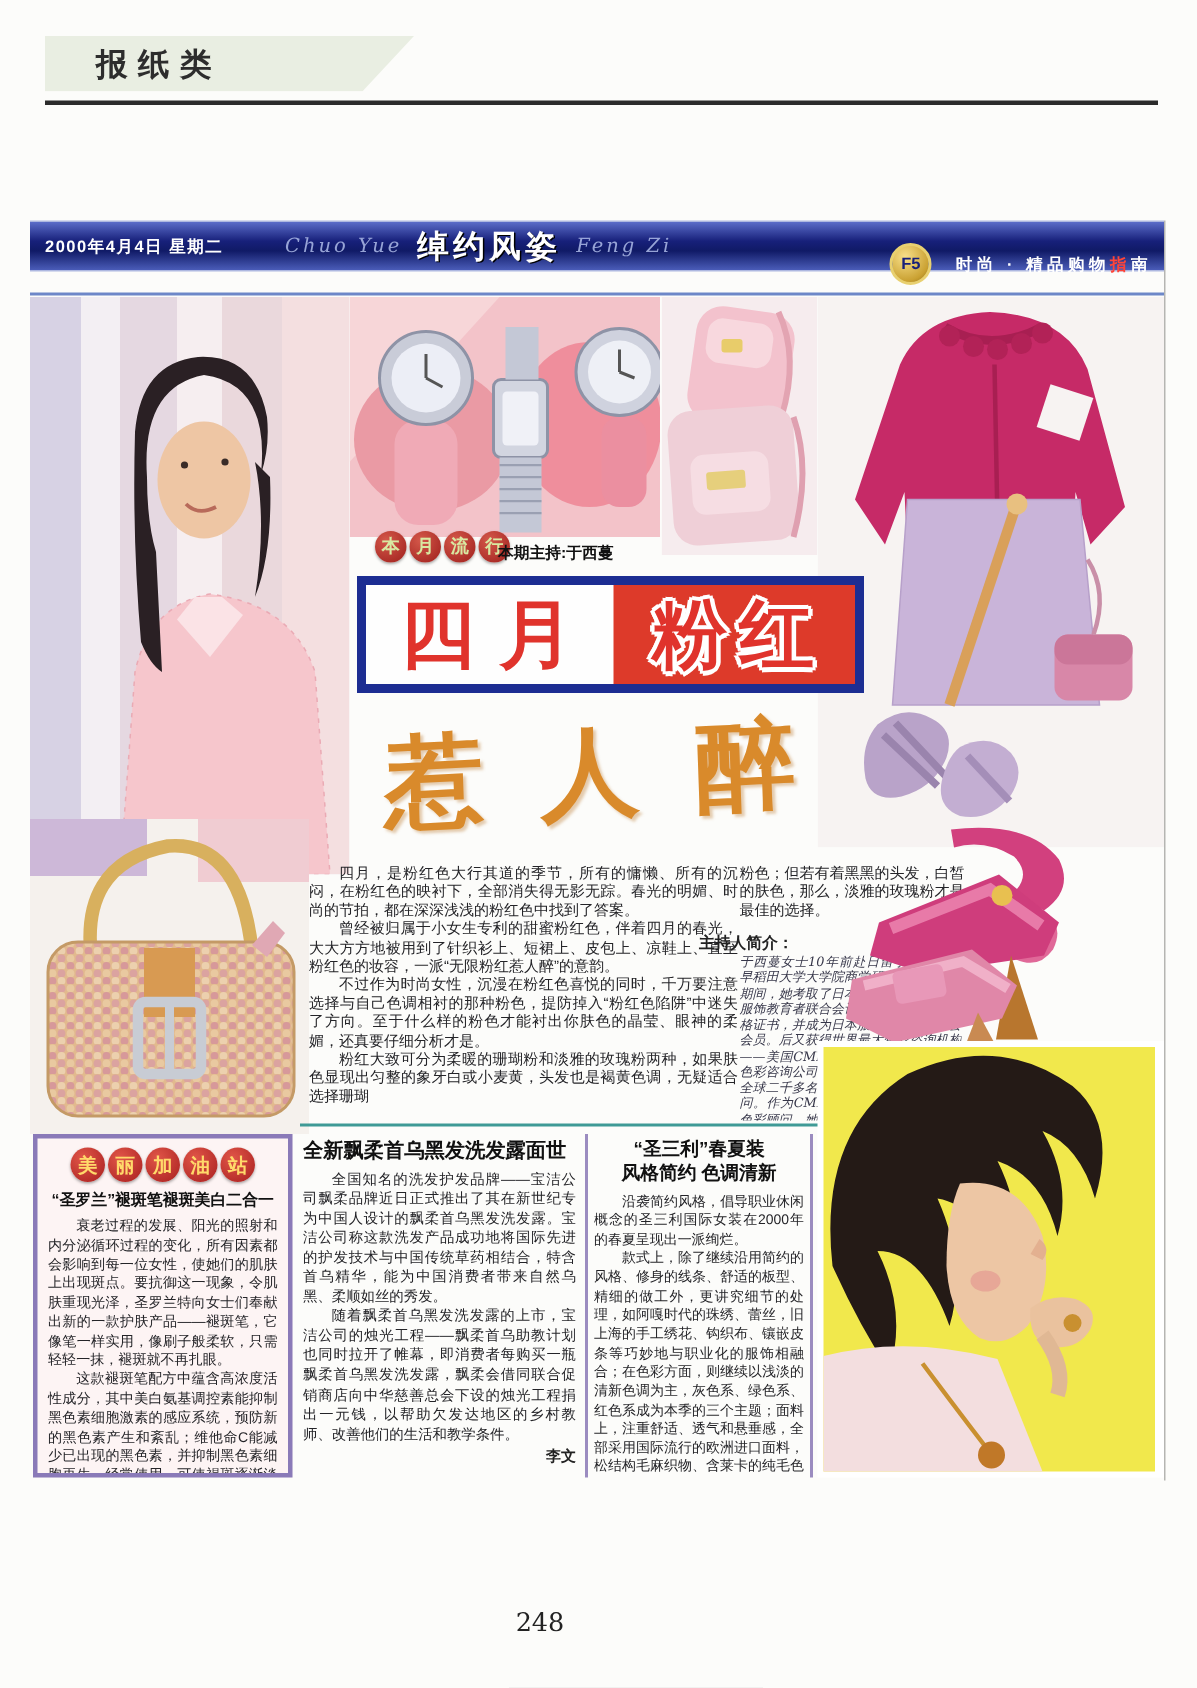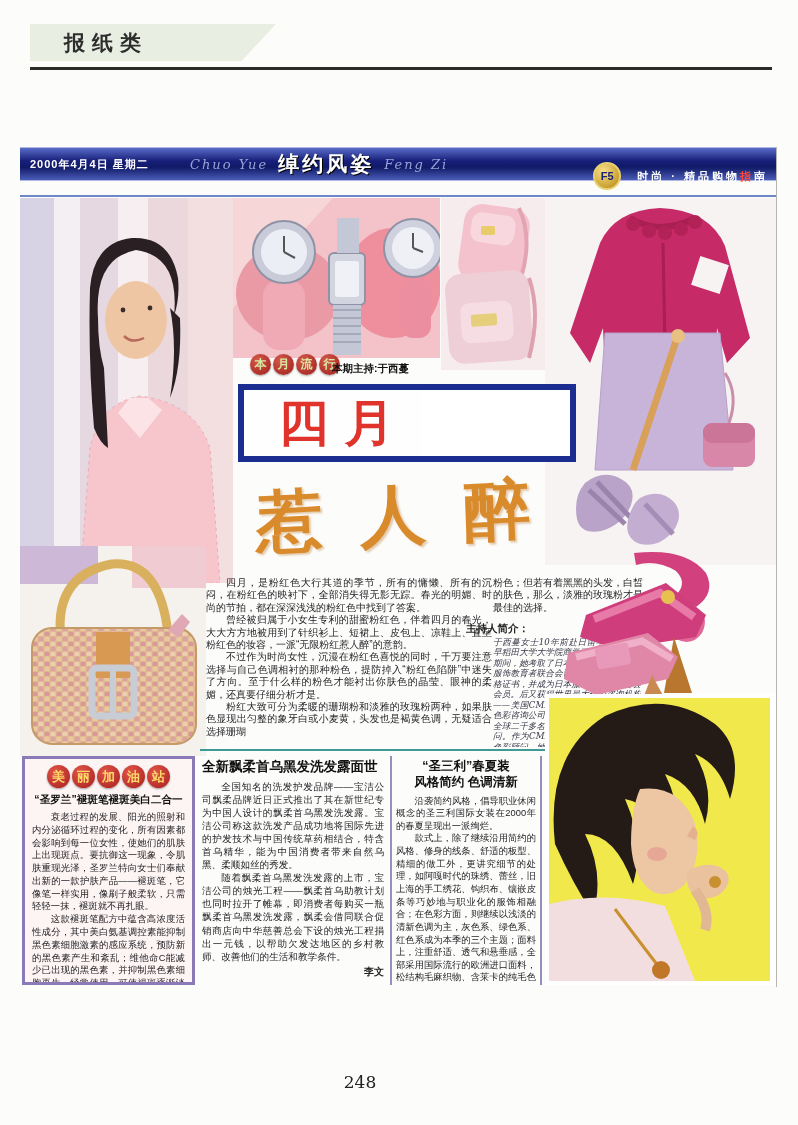--- a/index.html
+++ b/index.html
@@ -24,21 +24,21 @@
             background:radial-gradient(circle at 35% 30%,#f8e08a,#caa132 70%,#8a6a14);
             border:2px solid #e8d070;color:#17207a;font-size:11px;font-weight:bold;
             display:flex;align-items:center;justify-content:center;}
   .mh-section{font-size:11px;font-weight:bold;letter-spacing:3px;white-space:nowrap;}
   .mh-accent{color:#ff4438;font-family:"DejaVu Serif",serif;}
   .editors{font-size:10px;font-weight:bold;color:#1a1a1a;text-align:center;letter-spacing:1px;}
   .rule-blue{background:#6d87c8;}
   
   .title-block{display:flex;border:6px solid #1c2d92;box-sizing:border-box;background:#fff;}
   .title-left{flex:0 0 47%;background:#fefefe;display:flex;align-items:center;justify-content:center;
-              font-size:50px;font-weight:bold;color:#e0332c;letter-spacing:16px;padding-left:24px;}
+              font-size:50px;font-weight:bold;color:#e0332c;letter-spacing:16px;padding-left:12px;}
   .title-right{flex:1;background:#dd3a2a;display:flex;align-items:center;justify-content:center;
                font-size:50px;font-weight:bold;color:#e0332c;letter-spacing:8px;padding-left:6px;
                text-shadow:-2px -2px 0 #fff,2px -2px 0 #fff,-2px 2px 0 #fff,2px 2px 0 #fff,
                            0 -3px 0 #fff,0 3px 0 #fff,-3px 0 0 #fff,3px 0 0 #fff;}
   .script-title{font-family:"DejaVu Serif",serif;font-weight:bold;font-size:66px;color:#d98a2b;
                 letter-spacing:38px;transform:rotate(-2deg) skewY(-1deg);white-space:nowrap;
                 text-shadow:2px 2px 2px rgba(180,110,30,.35);}
   
   .badge-row{display:flex;gap:2px;}
   .bchar{width:21px;height:21px;border-radius:50%;display:flex;align-items:center;justify-content:center;
@@ -180,20 +180,21 @@
   <div class="abs badge-row" style="left:250px;top:354px;">
     <span class="bchar feat">本</span>
     <span class="bchar feat">月</span>
     <span class="bchar feat">流</span>
     <span class="bchar feat">行</span>
   </div>
   <div class="abs host-label" style="left:332px;top:362px;">本期主持:于西蔓</div>
 
   <div class="abs title-block" style="left:238px;top:384px;width:338px;height:78px;">
     <div class="title-left">四月</div>
+    <div class="title-right">粉红</div>
   </div>
   <div class="abs script-title" style="left:256px;top:470px;">惹人醉</div>
 
   <div class="abs photo" style="left:20px;top:546px;width:186px;height:210px;">
     <svg width="186" height="210" viewBox="0 0 186 210">
       <defs>
         <pattern id="weave" width="12" height="10" patternUnits="userSpaceOnUse">
           <rect width="12" height="10" fill="#e2b98e"></rect>
           <circle cx="3" cy="3" r="2.6" fill="#e9c9a0"></circle>
           <circle cx="9" cy="3" r="2.6" fill="#dba3a0"></circle>

